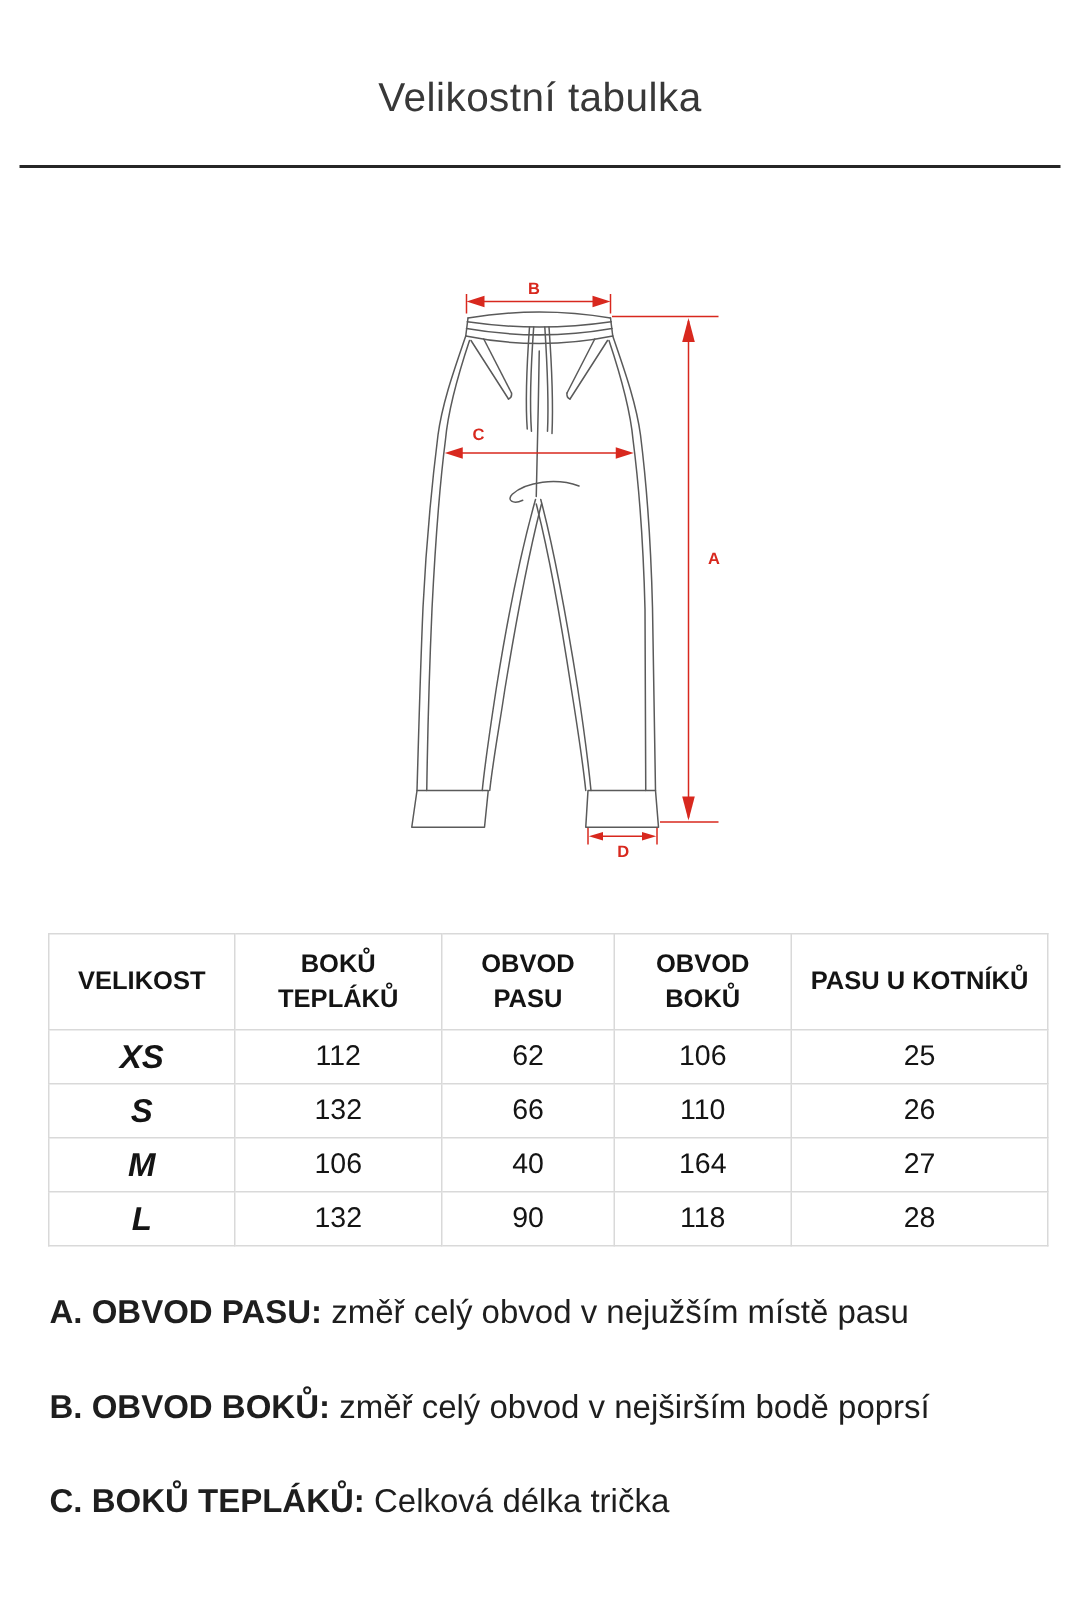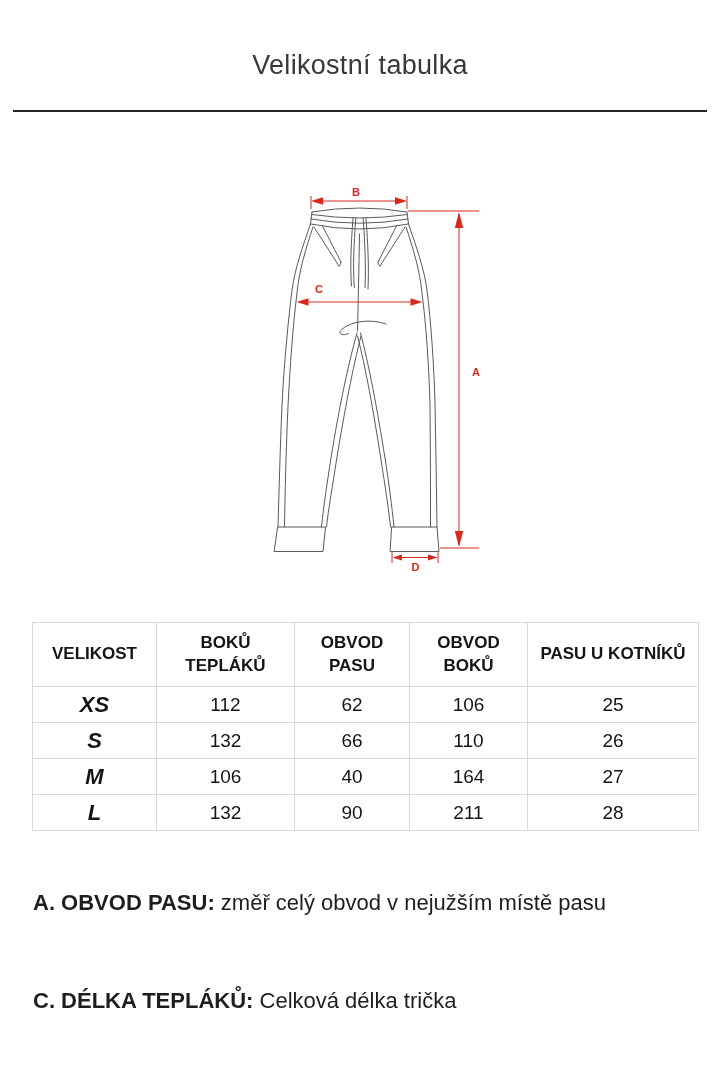--- a/index.html
+++ b/index.html
@@ -31,21 +31,21 @@
     font-size:17px; font-weight:700; height:63px; line-height:1.35;
   }
   .size-table td { height:35px; }
   .size-table td.size-cell { font-size:22px; font-weight:700;font-style:italic; }
   .size-table td.value-cell { font-size:19px; font-weight:400; }
   .legend-line {
     position:absolute; left:33px; width:670px;
     font-size:22px; color:#1e1e1e; white-space:nowrap;
   }
   .legend-term { font-weight:700; }
-  .legend-a { top:862px;margin-top:28px; }
+  .legend-a { top:862px; }
   .legend-b { top:925px; }
   .legend-c { top:988px; }
   .dim-label {
     font-family:"Liberation Sans", sans-serif;
     font-size:11px; font-weight:700;
   }
 </style>
 </head>
 <body>
 
@@ -163,24 +163,25 @@
         <td class="size-cell">M</td>
         <td class="value-cell">106</td>
         <td class="value-cell">40</td>
         <td class="value-cell">164</td>
         <td class="value-cell">27</td>
       </tr>
       <tr>
         <td class="size-cell">L</td>
         <td class="value-cell">132</td>
         <td class="value-cell">90</td>
-        <td class="value-cell">211</td>
+        <td class="value-cell">118</td>
         <td class="value-cell">28</td>
       </tr>
     </tbody>
   </table>
 
   <div class="legend-line legend-a"><span class="legend-term">A. OBVOD PASU:</span><span> změř celý obvod v nejužším místě pasu</span></div>
 
+  <div class="legend-line legend-b"><span class="legend-term">B. OBVOD BOKŮ:</span><span> změř celý obvod v nejširším bodě poprsí</span></div>
 
-  <div class="legend-line legend-c"><span class="legend-term">C. DÉLKA TEPLÁKŮ:</span><span> Celková délka trička</span></div>
+  <div class="legend-line legend-c"><span class="legend-term">C. BOKŮ TEPLÁKŮ:</span><span> Celková délka trička</span></div>
 
 </div>
 
 </body></html>

